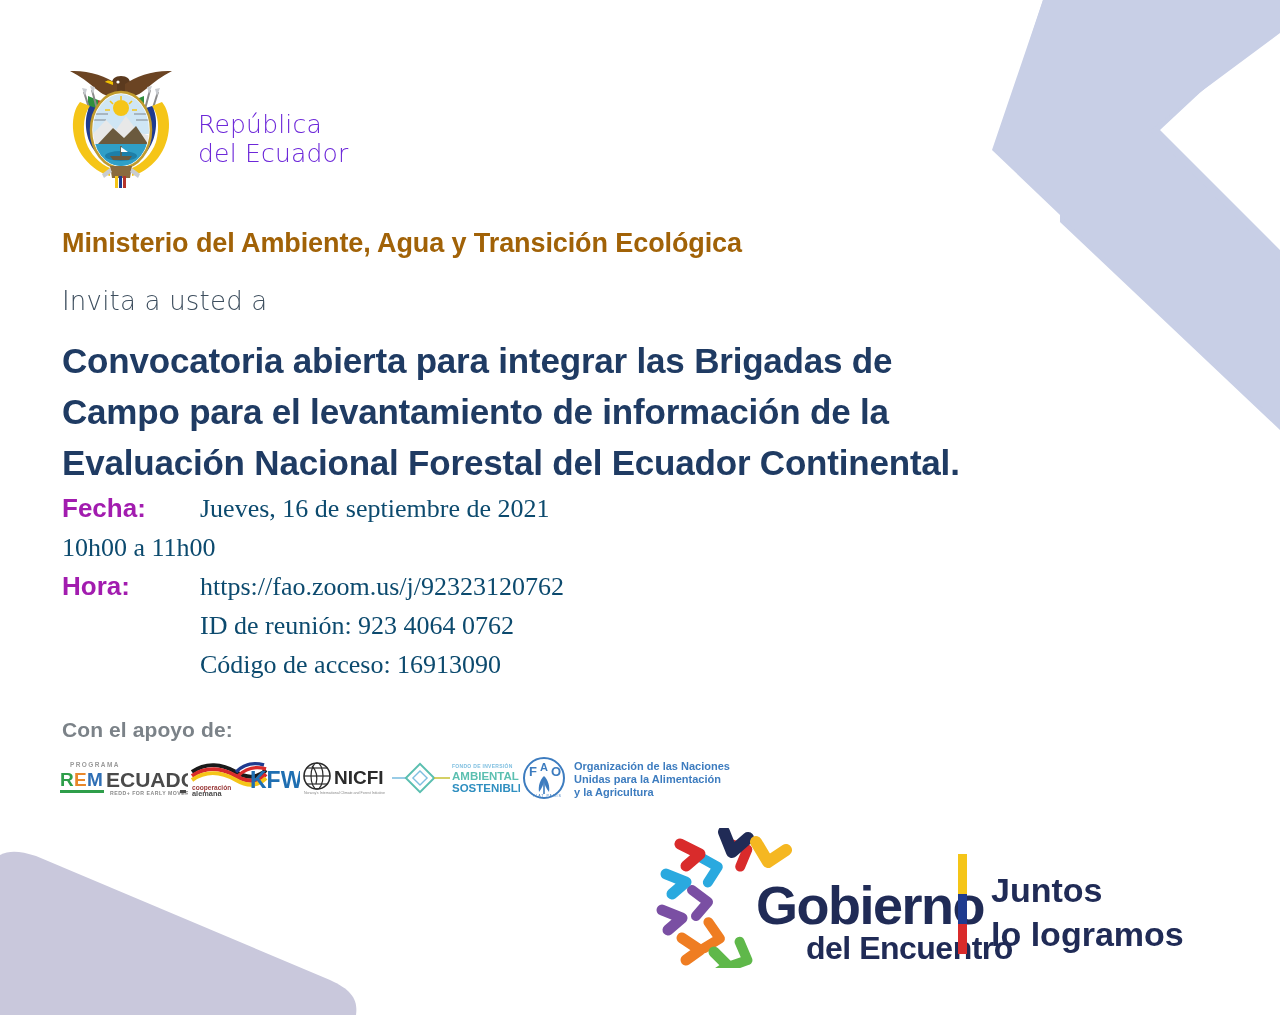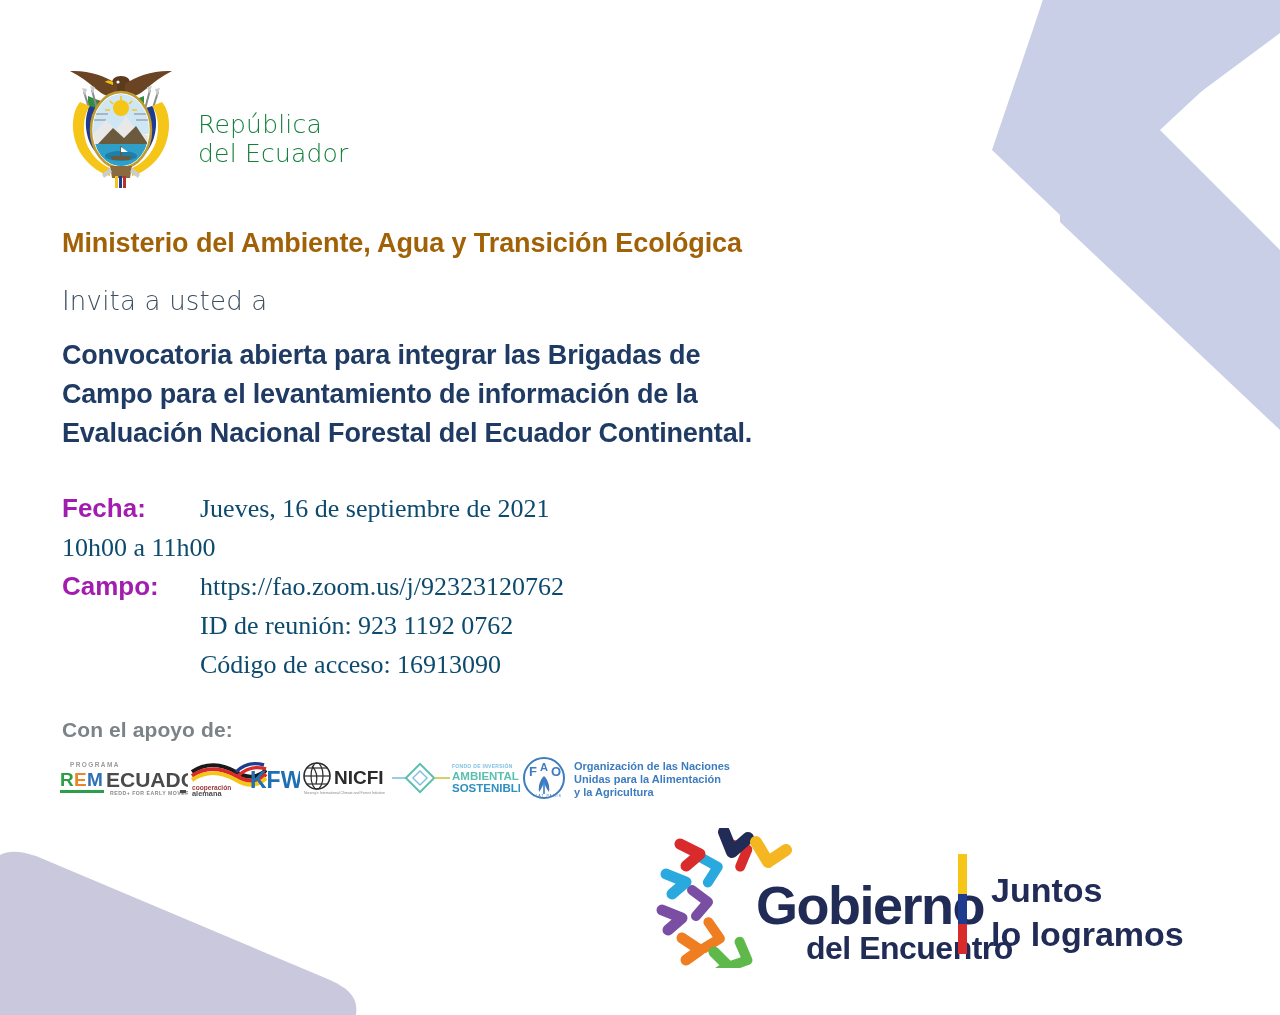--- a/index.html
+++ b/index.html
@@ -35,21 +35,21 @@
     display: flex;
     align-items: center;
     gap: 14px;
   }
   .crest-svg { display: block; }
   .crest-text {
     font-family: "DejaVu Sans", sans-serif;
     font-size: 25px;
     line-height: 1.18;
     font-weight: 300;
-    color: #15803d;
+    color: #6d28d9;
     letter-spacing: .2px;
     white-space: pre-line;
     padding-top: 30px;
   }
 
   
   .ministry {
     position: absolute;
     left: 62px;
     top: 228px;
@@ -68,21 +68,21 @@
     font-weight: 300;
     color: #3d4e5e;
     letter-spacing: .2px;
     margin-top: 8px;
   }
   .headline {
     position: absolute;
     left: 62px;
     top: 336px;
     width: 960px;
-    font-size: 27px;
+    font-size: 35px;
     font-weight: bold;
     line-height: 1.45;
     color: #1f3b63;
     letter-spacing: -0.2px;
   }
   .headline div { white-space: nowrap; }
 
   
   .details {
     position: absolute;
@@ -232,23 +232,23 @@
 
   <div class="details">
     <div class="det-row">
       <span class="det-label">Fecha:</span>
       <span class="det-value">Jueves, 16 de septiembre de 2021</span>
     </div>
     <div class="det-row">
       <span class="det-value">10h00 a 11h00</span>
     </div>
     <div class="det-row">
-      <span class="det-label">Campo:</span>
+      <span class="det-label">Hora:</span>
       <span class="det-value">https://fao.zoom.us/j/92323120762
-ID de reunión: 923 1192 0762
+ID de reunión: 923 4064 0762
 Código de acceso: 16913090</span>
     </div>
   </div>
 
   <div class="support-label">Con el apoyo de:</div>
 
   <div class="logo-row">
 
     <svg class="logo" width="132" height="44" viewBox="0 0 132 44" xmlns="http://www.w3.org/2000/svg">
       <text x="14" y="11" font-family="Liberation Sans, sans-serif" font-size="6.5" font-weight="bold" fill="#9a9a9a" letter-spacing="1.4">PROGRAMA</text>

